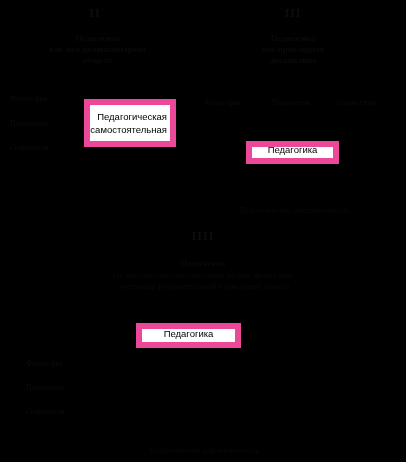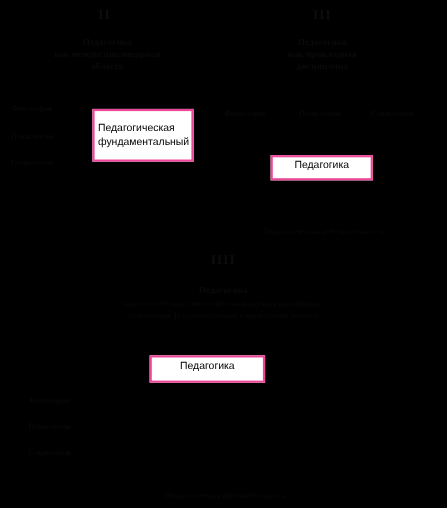--- a/index.html
+++ b/index.html
@@ -66,23 +66,23 @@
     line-height: 10px;
     white-space: nowrap;
     text-align: center;
     font-family: "Liberation Serif", serif;
   }
 
   
   .label-box {
     background: #ffffff;
     color: #000000;
-    border: 2px solid #ec4899;
+    border: 6px solid #ec4899;
     display: flex;
-    align-items: flex-start;
+    align-items: flex-end;
     justify-content: center;
     text-align: center;
     font-family: "Liberation Sans", sans-serif;
     box-sizing: border-box;
   }
   .label-box.two-line {
     font-size: 9.5px;
     line-height: 13px;
     padding: 2px 3px;
   }
@@ -104,21 +104,21 @@
     <div>как междисциплинарная</div>
     <div>область</div>
   </div>
 
   <div class="abs disc-item" style="left:10px; top:94px;">Философия</div>
   <div class="abs disc-item" style="left:10px; top:119px;">Психология</div>
   <div class="abs disc-item" style="left:10px; top:143px;">Социология</div>
 
   <div class="abs label-box two-line" style="left:84px; top:99px; width:92px; height:48px; flex-direction:column;">
     <span>Педагогическая</span>
-    <span>фундаментальный</span>
+    <span>самостоятельная</span>
   </div>
 
   <div class="abs section-num" style="left:258px; top:6px; width:70px;">III</div>
 
   <div class="abs section-title" style="left:213px; top:33px; width:160px;">
     <div>Педагогика</div>
     <div>как прикладная</div>
     <div>дисциплина</div>
   </div>
 

